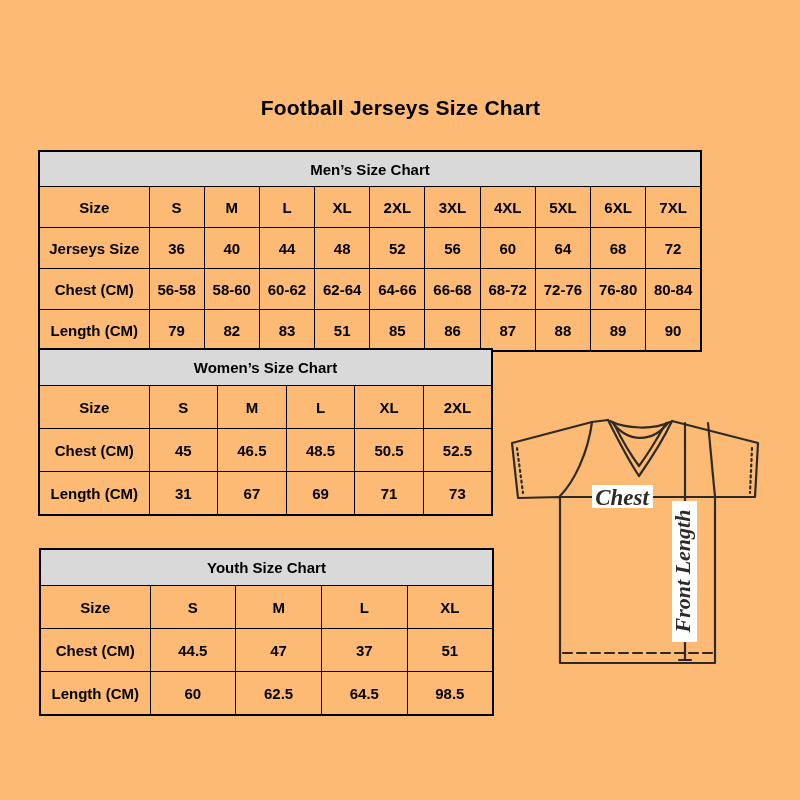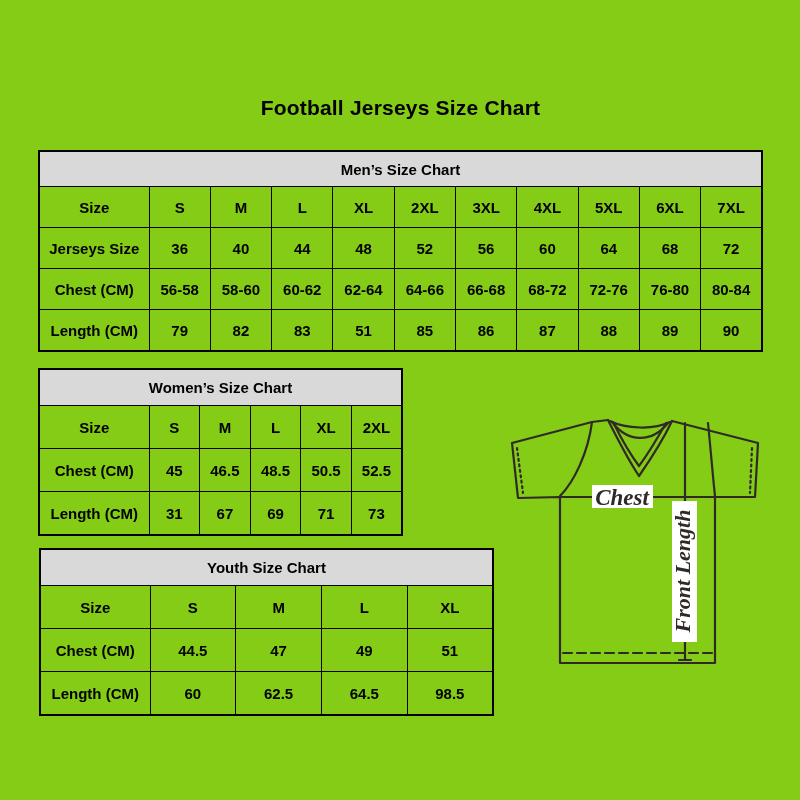--- a/index.html
+++ b/index.html
@@ -1,19 +1,19 @@
 <!DOCTYPE html>
 <html><head>
 <meta charset="utf-8">
 <style>
   html, body { margin: 0; padding: 0; background: #ffffff; }
   #page {
     position: relative;
     width: 800px; height: 800px;
-    background: #84cc16;
+    background: #fdba74;
     font-family: "Liberation Sans", sans-serif;
     color: #000;
     overflow: hidden;
   }
   .page-title {
     position: absolute;
     left: 38px; top: 96px; width: 725px;
     text-align: center;
     font-size: 21px;
     font-weight: bold;
@@ -30,24 +30,24 @@
     text-align: center;
     vertical-align: middle;
     font-weight: bold;
     font-size: 15px;
     padding: 0;
   }
   td.tbl-title {
     height: 35px;
     font-size: 16px;
   }
-  table.mens { left: 38px; top: 150px; width: 725px; }
+  table.mens { left: 38px; top: 150px; width: 664px; }
   table.mens td.tbl-title { height: 34px; }
   table.mens td.cell, table.mens td.rowhead { height: 40px; }
-  table.womens { left: 38px; top: 368px; width: 365px; }
+  table.womens { left: 38px; top: 348px; width: 455px; }
   table.youth  { left: 39px; top: 548px; width: 455px; }
   table.womens td.cell, table.womens td.rowhead,
   table.youth td.cell,  table.youth td.rowhead { height: 42px; }
   .jersey-wrap {
     position: absolute;
     left: 500px; top: 408px;
     width: 290px; height: 270px;
   }
   .jersey-wrap svg { display: block; }
   .measure-label {
@@ -192,21 +192,21 @@
           <td class="rowhead">Size</td>
           <td class="cell">S</td>
           <td class="cell">M</td>
           <td class="cell">L</td>
           <td class="cell">XL</td>
         </tr>
         <tr>
           <td class="rowhead">Chest (CM)</td>
           <td class="cell">44.5</td>
           <td class="cell">47</td>
-          <td class="cell">49</td>
+          <td class="cell">37</td>
           <td class="cell">51</td>
         </tr>
         <tr>
           <td class="rowhead">Length (CM)</td>
           <td class="cell">60</td>
           <td class="cell">62.5</td>
           <td class="cell">64.5</td>
           <td class="cell">98.5</td>
         </tr>
       </tbody>

